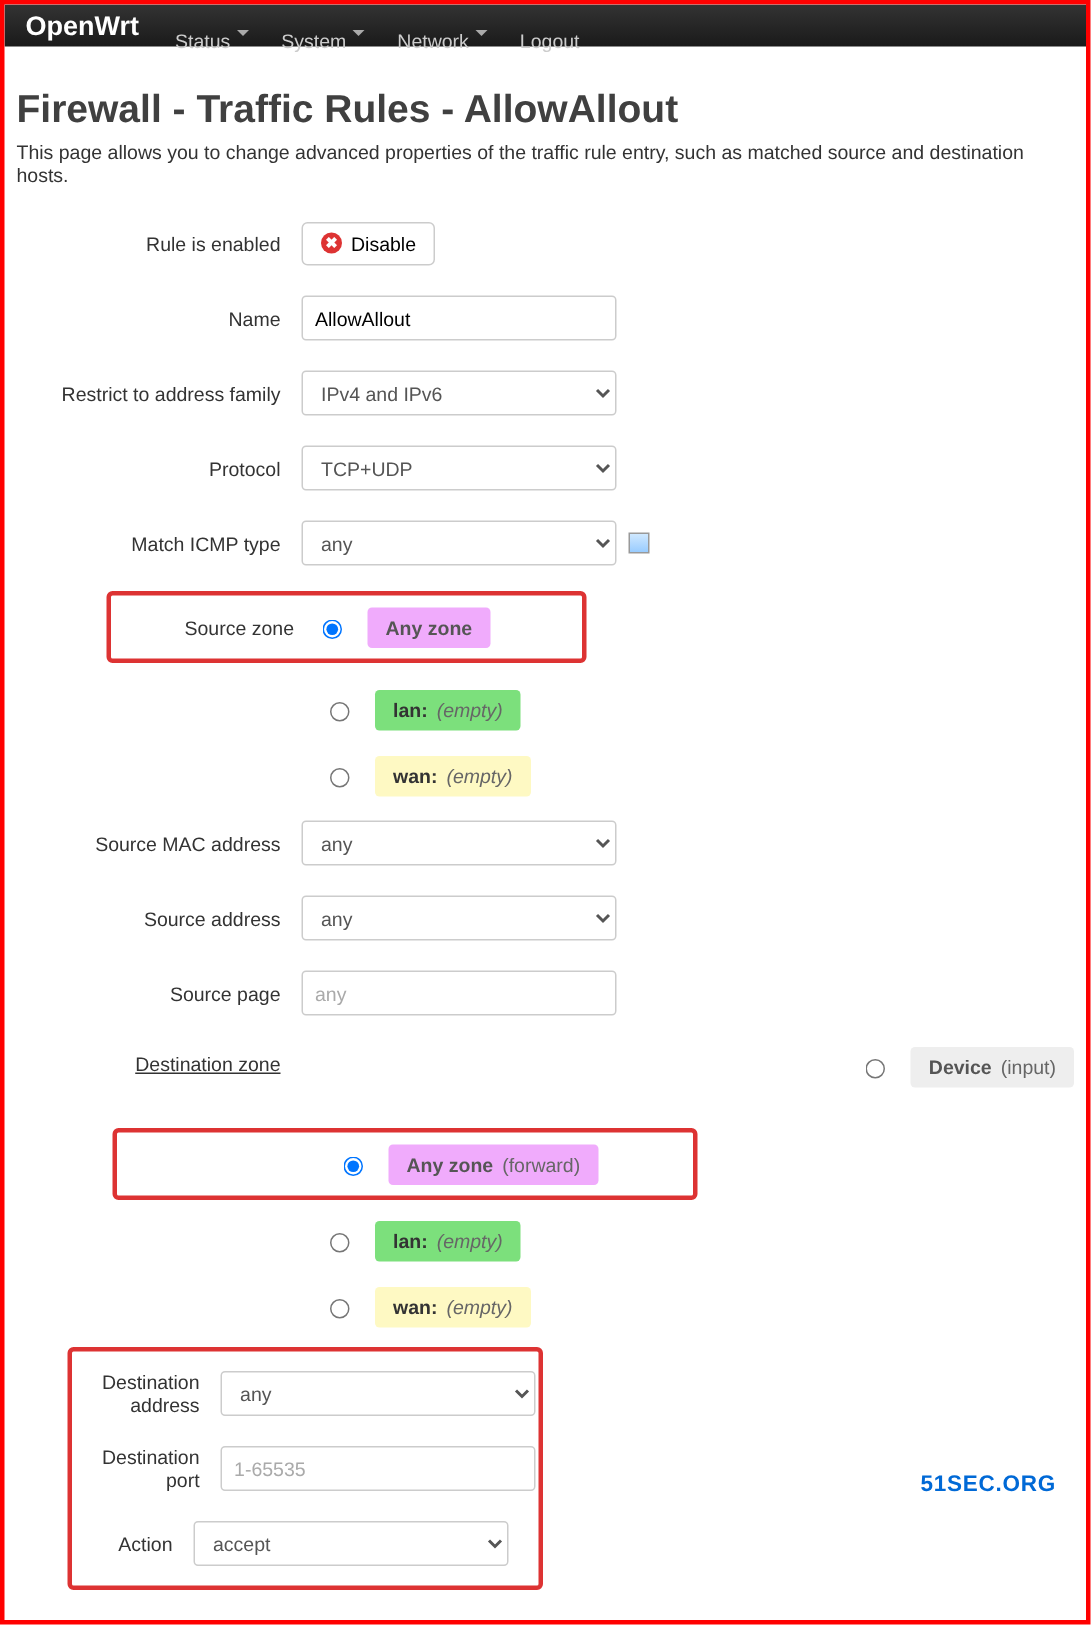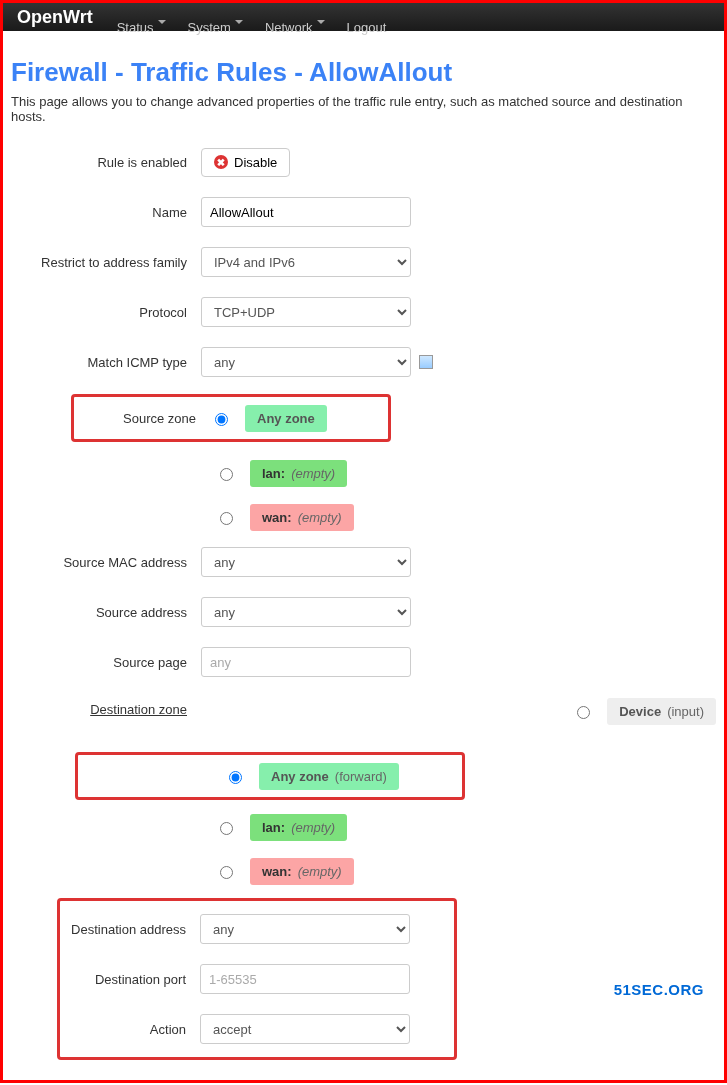--- a/index.html
+++ b/index.html
@@ -19,42 +19,42 @@
     display: flex;
     align-items: center;
     padding: 0 14px;
   }
   .brand { font-weight: bold; font-size: 18px; color: #fff; margin-right: 24px; }
   .nav-item { color: #ccc; margin-right: 22px; cursor: pointer; font-size: 13px; display:flex; align-items:flex-start; gap:4px;margin-top:21px;}
   .caret {
     display:inline-block;width:0;height:0;border-left:4px solid transparent;border-right:4px solid transparent;border-top:4px solid #aaa;
   }
   .content { padding: 8px 8px 20px 8px; }
-  h2.title { color: #3b82f6; font-size: 26px; font-weight: bold; margin: 18px 0 6px 0; }
+  h2.title { color: #404040; font-size: 26px; font-weight: bold; margin: 18px 0 6px 0; }
   .desc { font-size: 13px; margin-bottom: 20px; }
   .form { width: 100%; }
   .row { display:flex; align-items:center; min-height:36px; margin-bottom:14px; }
   .row.tall { align-items:flex-start; }
   .lbl { width: 190px; text-align:right; padding-right:14px; font-size:13px; }
   .ctl { flex:1; display:flex; align-items:center; gap:8px; }
   .btn {
     background:#fff;border:1px solid #ccc;border-radius:4px;padding:6px 12px;cursor:pointer;display:inline-flex;align-items:center;gap:6px;font-size:13px;
   }
   .icon-circle { width:14px;height:14px;border-radius:50%;display:inline-flex;align-items:center;justify-content:center;font-size:10px;color:#fff;font-weight:bold; }
   .red-bg { background:#d33; }
   input[type=text].txt, select.sel {
     border:1px solid #ccc;border-radius:3px;padding:5px 8px;font-size:13px;height:30px;width:210px;background:#fff;
   }
   select.sel { appearance:auto; color:#555; }
   input.txt::placeholder { color:#aaa; }
   .radio-row { display:flex; align-items:center; gap:14px; min-height:34px; margin-bottom:10px;}
   .zone-badge { padding:6px 12px;border-radius:3px;font-size:13px;display:inline-flex;align-items:center;gap:6px; }
-  .zone-any { background:#86efac;color:#555;font-weight:bold; }
+  .zone-any { background:#f0abfc;color:#555;font-weight:bold; }
   .zone-lan { background:#7ce07c;color:#333; }
-  .zone-wan { background:#fca5a5;color:#333; }
+  .zone-wan { background:#fef9c3;color:#333; }
   .zone-dev { background:#eee;color:#555; }
   .zone-name { font-weight:bold; }
   .zone-note { font-style:italic;color:#666;font-weight:normal; }
   .hl { border:3px solid #d33;border-radius:4px; padding:4px 6px; }
   .add-icon {
     width:14px;height:14px;display:inline-block;border:1px solid #999;background:linear-gradient(#cfe8ff,#9cf);position:relative;
   }
   .watermark { position:absolute; right:20px; color:#0069d6;font-weight:bold;font-size:15px;letter-spacing:0.5px;margin-top:22px; }
   .outer { position:relative; }
 </style>
@@ -217,21 +217,21 @@
       </div>
       <div class="radio-row">
         <input type="radio" style="">
         <span class="zone-badge zone-wan">
           <span class="zone-name">wan:</span>
           <span class="zone-note">(empty)</span>
         </span>
       </div>
     </div>
 
-    <div class="hl" style="margin-left:46px;width:400px;padding:10px 10px;">
+    <div class="hl" style="margin-left:34px;width:317px;padding:10px 20px;">
       <div class="row" style="margin-bottom:14px;">
         <div class="lbl" style="width:130px;">Destination address</div>
         <div class="ctl">
           <select class="sel">
             <option>any</option>
           </select>
         </div>
       </div>
       <div class="row" style="margin-bottom:14px;">
         <div class="lbl" style="width:130px;">Destination port</div>

